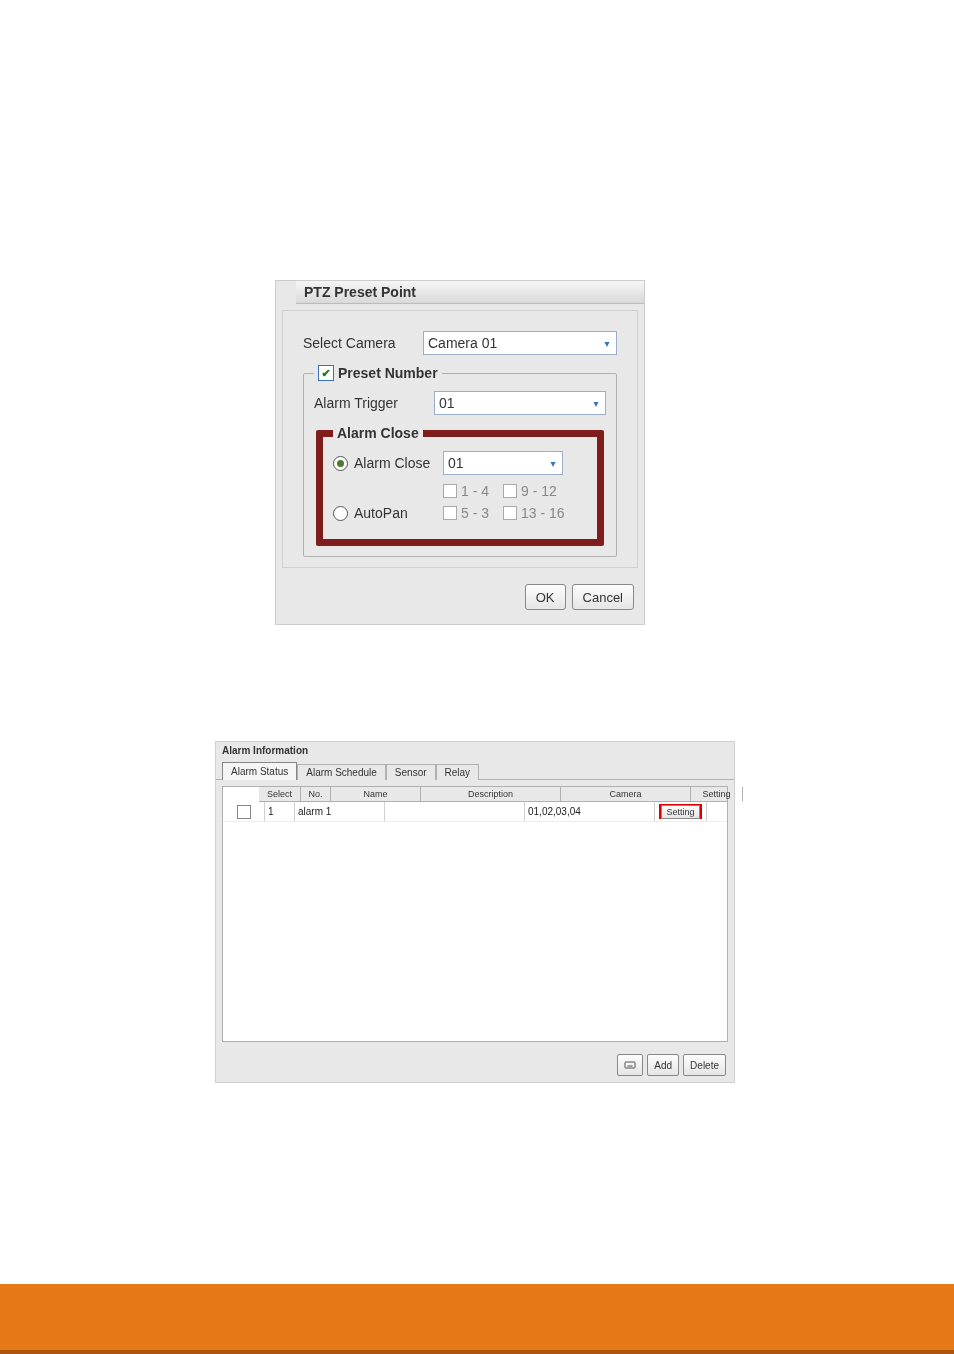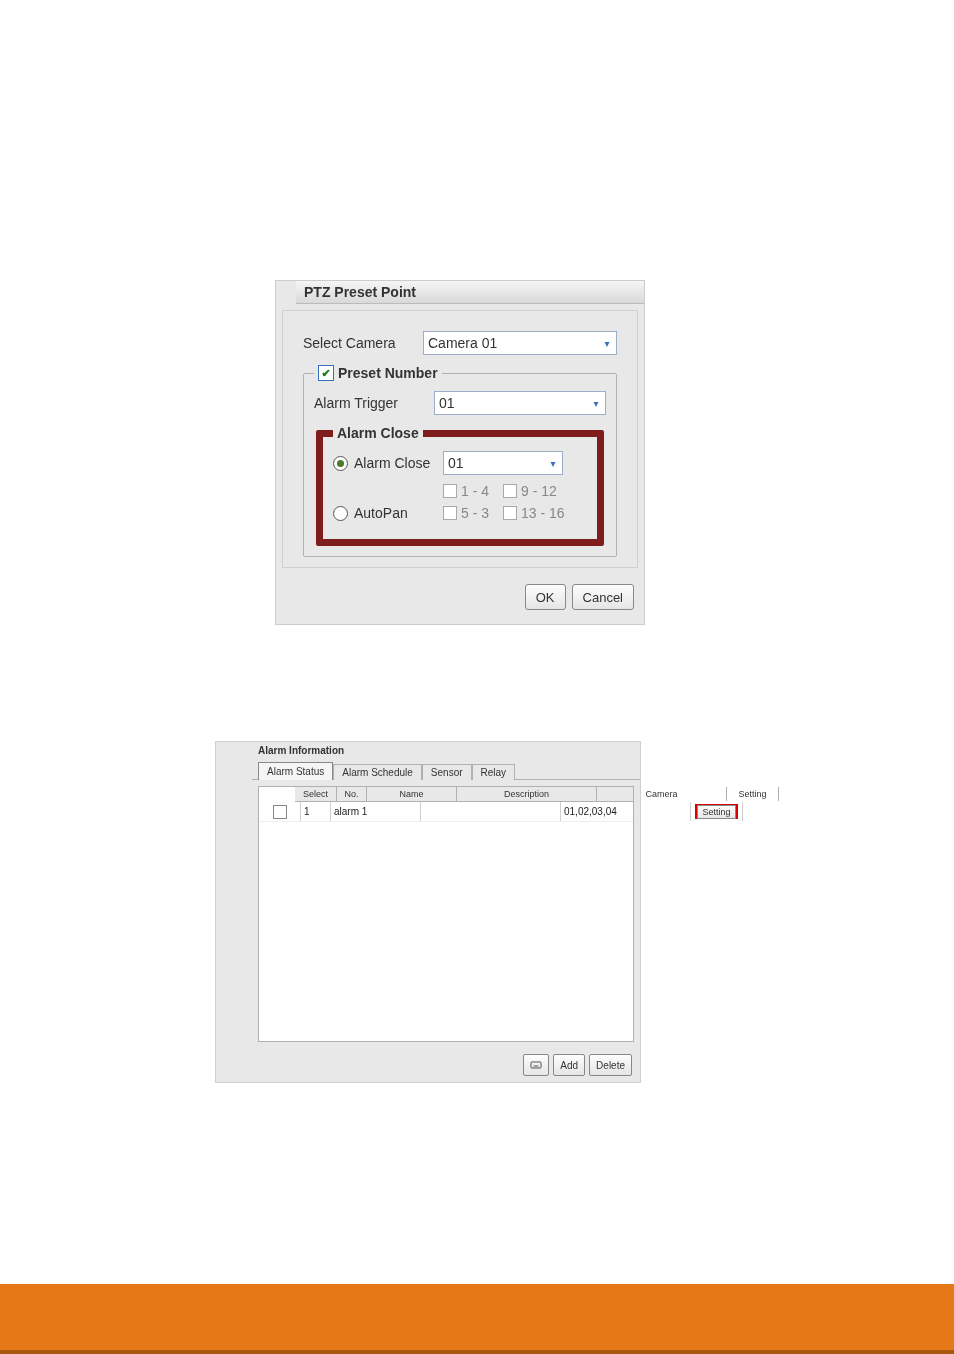--- a/index.html
+++ b/index.html
@@ -175,26 +175,25 @@
     display: flex;
     align-items: center;
     justify-content: center;
   }
 
   
   .dialog2 {
     position: absolute;
     left: 215px;
     top: 741px;
-    width: 426px;
+    width: 520px;
     border: 1px solid #d0d0d0;
     background: #e8e8e8;
     box-sizing: border-box;
     font-size: 10px;
-    padding-left: 36px;
   }
   .dialog2-title {
     padding: 3px 6px;
     font-weight: bold;
     color: #333333;
     font-size: 10px;
   }
   .tabstrip {
     display: flex;
     align-items: flex-end;

